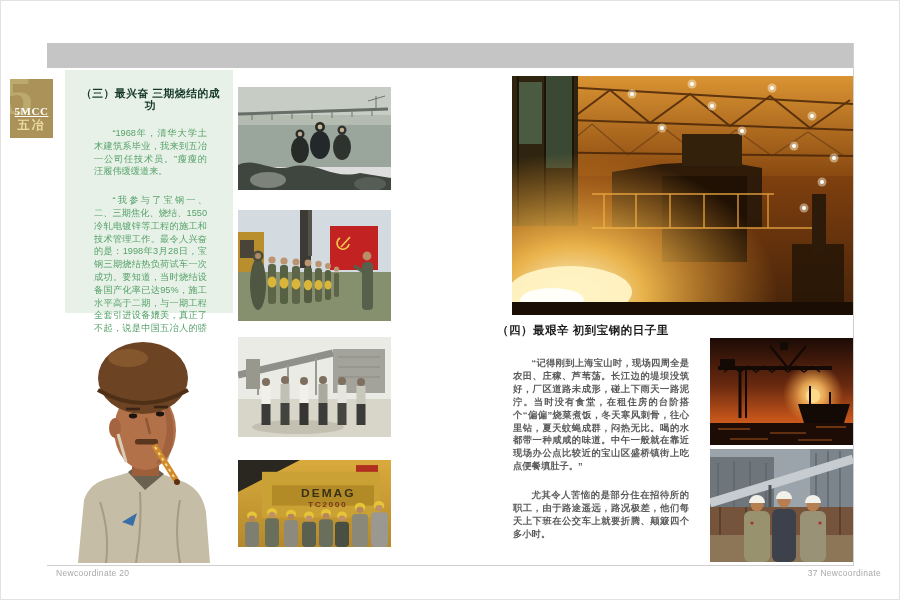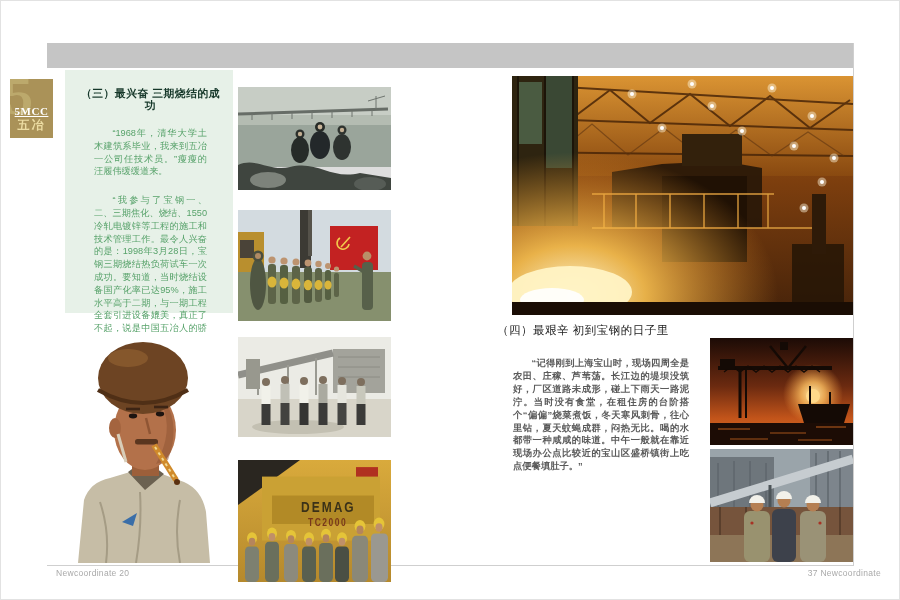--- a/index.html
+++ b/index.html
@@ -14,29 +14,29 @@
   #logo{left:10px;top:79px;width:43px;height:59px;background:#aa9258;overflow:hidden;color:#fff;}
   #logo .numeral{position:absolute;left:-4px;top:-14px;font:bold 54px "Liberation Serif","DejaVu Serif",serif;color:#bca96c;}
   #logo .l1{position:absolute;left:0;right:0;top:26px;text-align:center;font:bold 11px "Liberation Serif","DejaVu Serif",serif;color:#ffffff;letter-spacing:.5px;text-decoration:underline;}
   #logo .l2{position:absolute;left:0;right:0;top:38px;text-align:center;font-weight:bold;font-size:12px;color:#ecdca2;letter-spacing:2px;}
   
   #panel3{left:65px;top:70px;width:168px;height:243px;background:#e7f1e8;}
   #panel3 h2{margin:0;padding:17px 10px 0 13px;font-size:10.8px;line-height:12px;color:#16382a;letter-spacing:.5px;text-align:center;}
   #panel3 .body{margin:5px 10px 0 13px;font-size:9.2px;line-height:12.8px;color:#57a26a;text-align:justify;}
   .body p{margin:16px;text-indent:2em;}
   
-  #head4{left:497px;top:323px;width:300px;font-size:11.5px;font-weight:normal;color:#1b1b1b;letter-spacing:.5px;}
+  #head4{left:497px;top:323px;width:300px;font-size:11.5px;font-weight:bold;color:#1b1b1b;letter-spacing:.5px;}
   #text4{left:497px;top:341px;width:208px;font-size:9.3px;line-height:12.9px;color:#5b5b5b;text-align:justify;font-weight:bold;}
   
   .ph{position:absolute;overflow:hidden;background:#ddd;}
   .ph svg{display:block;width:100%;height:100%;}
   #ph-sea{left:238px;top:87px;width:153px;height:103px;}
   #ph-flag{left:238px;top:210px;width:153px;height:111px;}
   #ph-group{left:238px;top:337px;width:153px;height:100px;}
-  #ph-demag{left:238px;top:460px;width:153px;height:122px;text-align:center;}
+  #ph-demag{left:238px;top:460px;width:153px;height:87px;text-align:center;}
   #ph-man{left:70px;top:332px;width:146px;height:231px;background:#fff;}
   #ph-mill{left:512px;top:76px;width:341px;height:239px;}
   #ph-sunset{left:710px;top:338px;width:143px;height:107px;}
   #ph-men3{left:710px;top:449px;width:143px;height:113px;}
   
   .footer{top:568px;font-size:8.5px;color:#a9a9a9;letter-spacing:.3px;}
   #f-left{left:28px;padding-left:28px;}
   #f-right{left:690px;width:191px;text-align:right;}
 </style>
 </head>
@@ -338,20 +338,21 @@
         <circle cx="150" cy="52" r="2"></circle>
           <circle cx="310" cy="106" r="2"></circle>
           <circle cx="292" cy="132" r="2"></circle>
       </g>
     </svg>
   </div>
 
   <div id="head4" class="abs">（四）最艰辛 初到宝钢的日子里</div>
   <div id="text4" class="abs body">
     <p>“记得刚到上海宝山时，现场四周全是农田、庄稼、芦苇荡。长江边的堤坝没筑好，厂区道路未成形，碰上下雨天一路泥泞。当时没有食堂，在租住房的台阶搭个“偏偏”烧菜煮饭，冬天寒风刺骨，往心里钻，夏天蚊蝇成群，闷热无比。喝的水都带一种咸咸的味道。中午一般就在靠近现场办公点比较近的宝山区盛桥镇街上吃点便餐填肚子。”</p>
+    <p>尤其令人苦恼的是部分住在招待所的职工，由于路途遥远，路况极差，他们每天上下班在公交车上就要折腾、颠簸四个多小时。</p>
   </div>
 
   <div id="ph-sunset" class="ph" aria-label="彩色照片：夕阳下码头起重机与船舶剪影">
     <svg viewBox="0 0 143 107" preserveAspectRatio="none">
       <defs>
         <linearGradient id="sg1" x1="0" y1="0" x2="0" y2="1">
           <stop offset="0" stop-color="#1c0b06"></stop>
             <stop offset="0.45" stop-color="#6b2a10"></stop>
             <stop offset="0.75" stop-color="#c2541a"></stop>
             <stop offset="1" stop-color="#e07828"></stop>

